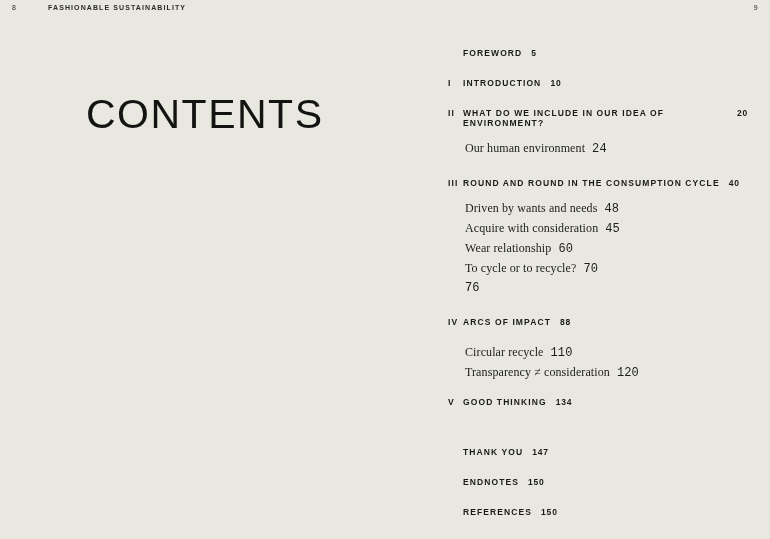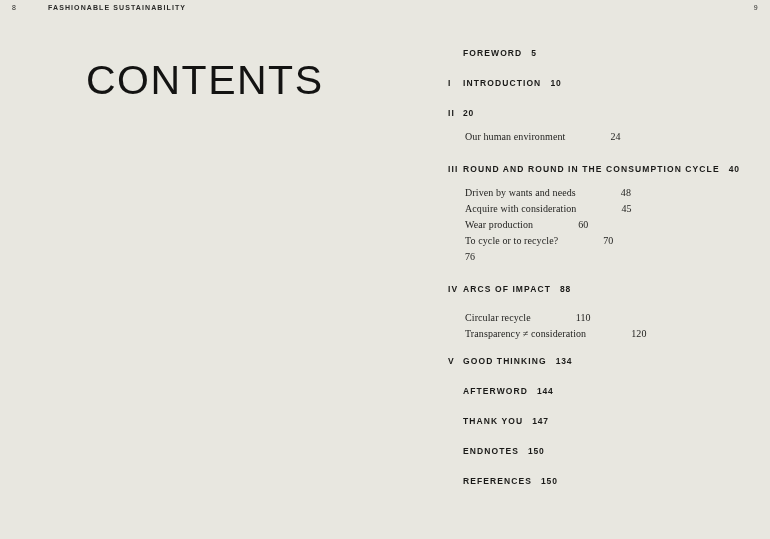--- a/index.html
+++ b/index.html
@@ -51,21 +51,21 @@
     top: 1px;
     font-size: 7px;
     letter-spacing: 0.3px;
     color: #2a2a28;
   }
 
   
   .contents-title {
     position: absolute;
     left: 86px;
-    top: 30px;
+    top: 64px;
     font-size: 41px;
     letter-spacing: 1.5px;
     font-weight: 400;
     color: #131312;
     font-family: "Liberation Sans", sans-serif;
   }
 
   
   .toc {
     position: absolute;
@@ -94,31 +94,30 @@
   }
   .lvl1 .page-no {
     font-weight: 700;
     letter-spacing: 0.8px;
   }
   .lvl1-noroman .label {
     margin-right: 9px;
   }
   .lvl2 {
     font-family: "Liberation Serif", serif;
-    font-size: 10px;
+    font-size: 12px;
     letter-spacing: 0.1px;
     color: #1d1d1b;
     margin-left: 17px;
-    gap: 38px;
   }
   .lvl2 .label {
     margin-right: 7px;
   }
   .lvl2 .page-no {
-    font-family: Liberation Serif, serif;
+    font-family: Liberation Mono, monospace;
   }
   .sp-20 { height: 20px; }
   .sp-14 { height: 13px; }
   .sp-6  { height: 5px; }
   .gap-group { height: 17px; }
 </style>
 </head>
 <body>
 
 <div class="page">
@@ -139,20 +138,21 @@
       </div>
       <div class="sp-20"></div>
       <div class="toc-entry lvl1">
         <span class="num">I</span>
         <span class="label">INTRODUCTION</span>
         <span class="page-no">10</span>
       </div>
       <div class="sp-20"></div>
       <div class="toc-entry lvl1">
         <span class="num">II</span>
+        <span class="label">WHAT DO WE INCLUDE IN OUR IDEA OF ENVIRONMENT?</span>
         <span class="page-no">20</span>
       </div>
       <div class="sp-14"></div>
       <div class="toc-entry lvl2">
         <span class="label">Our human environment</span>
         <span class="page-no">24</span>
       </div>
       <div class="sp-6"></div>
       <div class="gap-group"></div>
       <div class="toc-entry lvl1">
@@ -165,21 +165,21 @@
         <span class="label">Driven by wants and needs</span>
         <span class="page-no">48</span>
       </div>
       <div class="sp-6"></div>
       <div class="toc-entry lvl2">
         <span class="label">Acquire with consideration</span>
         <span class="page-no">45</span>
       </div>
       <div class="sp-6"></div>
       <div class="toc-entry lvl2">
-        <span class="label">Wear production</span>
+        <span class="label">Wear relationship</span>
         <span class="page-no">60</span>
       </div>
       <div class="sp-6"></div>
       <div class="toc-entry lvl2">
         <span class="label">To cycle or to recycle?</span>
         <span class="page-no">70</span>
       </div>
       <div class="sp-6"></div>
       <div class="toc-entry lvl2">
         <span class="page-no">76</span>
@@ -202,25 +202,20 @@
         <span class="label">Transparency ≠ consideration</span>
         <span class="page-no">120</span>
       </div>
       <div class="gap-group"></div>
       <div class="toc-entry lvl1">
         <span class="num">V</span>
         <span class="label">GOOD THINKING</span>
         <span class="page-no">134</span>
       </div>
       <div class="sp-20"></div>
-      <div class="toc-entry lvl1 lvl1-noroman">
-        <span class="num"></span>
-        <span class="label">AFTERWORD</span>
-        <span class="page-no">144</span>
-      </div>
       <div class="sp-20"></div>
       <div class="toc-entry lvl1 lvl1-noroman">
         <span class="num"></span>
         <span class="label">THANK YOU</span>
         <span class="page-no">147</span>
       </div>
       <div class="sp-20"></div>
       <div class="toc-entry lvl1 lvl1-noroman">
         <span class="num"></span>
         <span class="label">ENDNOTES</span>

